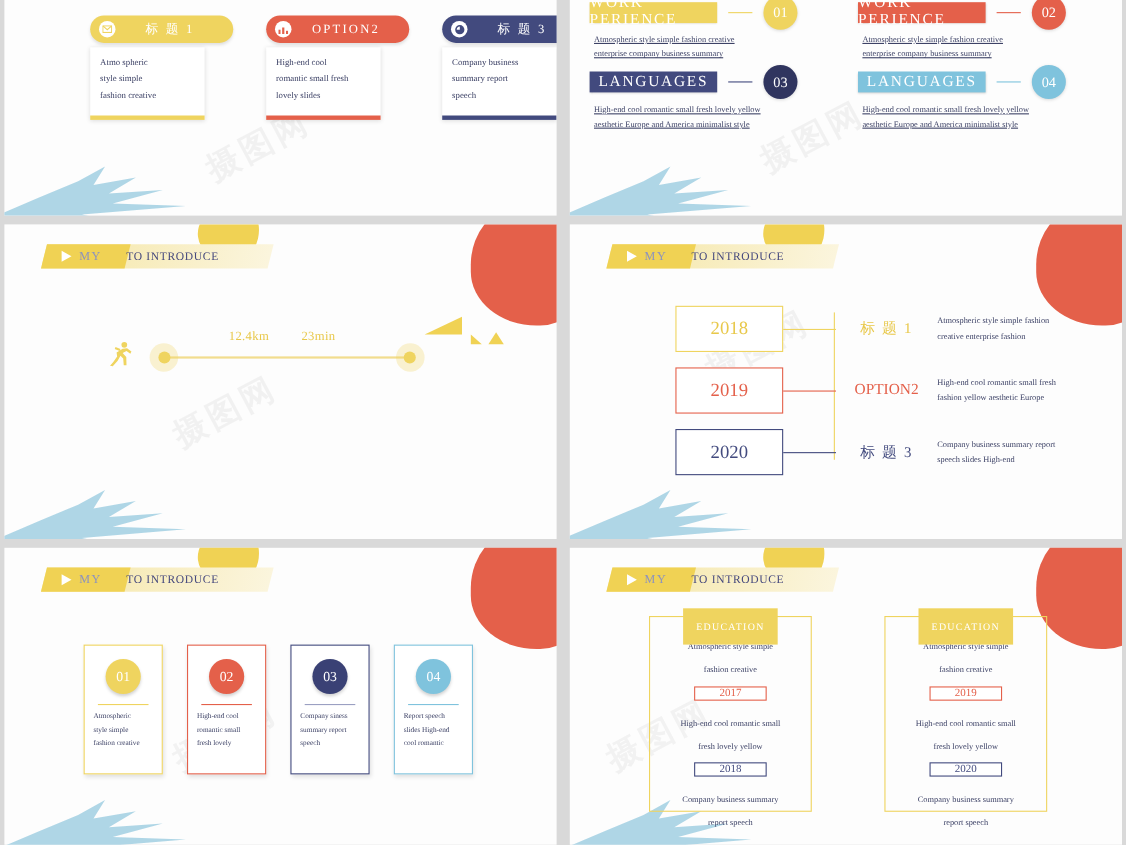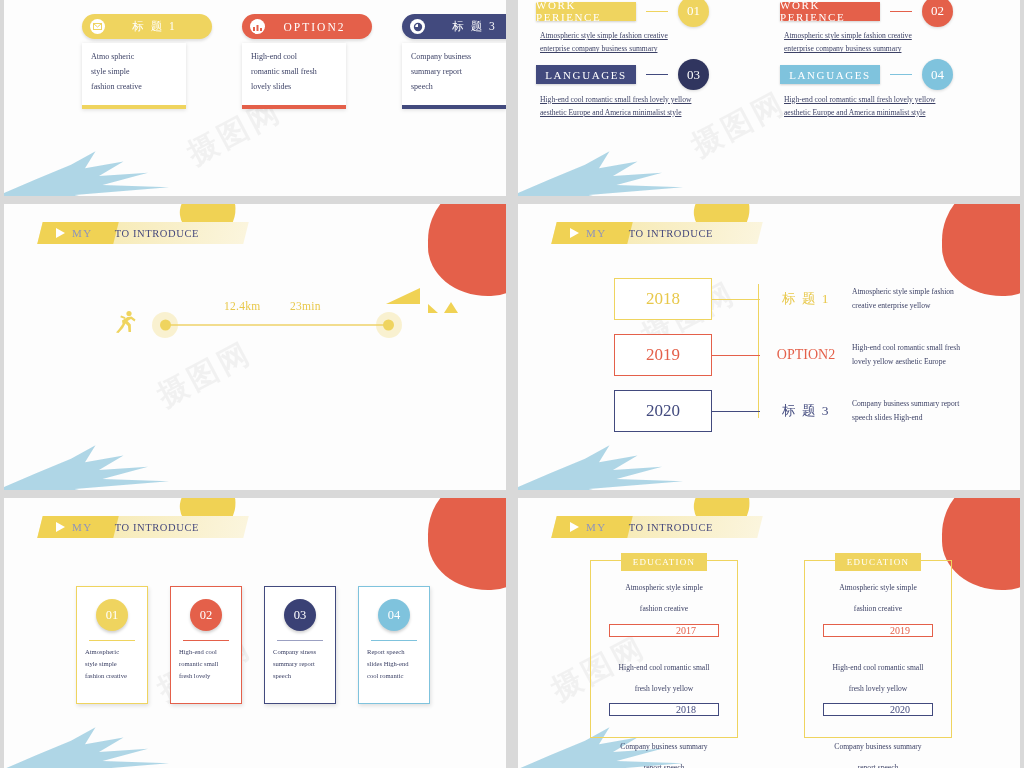--- a/index.html
+++ b/index.html
@@ -86,22 +86,22 @@
   .pill-bar{position:absolute;left:0;bottom:0;height:4px;width:100%;}
 
   
   .s2{position:absolute;left:18px;top:0;width:470px;}
   .s2row{display:flex;gap:18px;margin-bottom:8px;}
   .s2col{width:226px;}
   .s2tag{
     position:relative;display:flex;align-items:center;gap:10px;height:22px;
   }
   .s2label{
-    height:19px;flex:0 0 auto;width:100px;display:flex;align-items:center;justify-content:center;
-    color:#fff;font-size:11px;letter-spacing:1.6px;box-shadow:0 1px 2px rgba(0,0,0,.18);
+    height:19px;flex:0 0 auto;width:116px;display:flex;align-items:center;justify-content:center;
+    color:#fff;font-size:14px;letter-spacing:1.6px;box-shadow:0 1px 2px rgba(0,0,0,.18);
   }
   .s2line{height:1px;width:22px;}
   .s2num{
     width:31px;height:31px;border-radius:50%;display:flex;align-items:center;justify-content:center;
     color:#fff;font-size:13px;margin-top:0;box-shadow:0 1px 3px rgba(0,0,0,.15);
   }
   .s2text{margin:7px 0 0 4px;font-size:7.6px;color:#3d4266;line-height:1.75;text-decoration:underline;}
 
   
   .trk{position:absolute;display:flex;align-items:center;}
@@ -147,28 +147,28 @@
   .ncard p{margin:0 0 3px 0;font-size:6.6px;color:#3d4266;line-height:1.35;text-align:left;width:54px;}
 
   
   .edu-wrap{position:absolute;left:72px;top:62px;display:flex;gap:66px;}
   .edu{
     position:relative;width:148px;height:178px;border:1px solid #efd45f;
     display:flex;flex-direction:column;align-items:center;padding-top:16px;box-sizing:border-box;
   }
   .edu-tag{
     position:absolute;top:-8px;left:50%;transform:translateX(-50%);
-    width:86px;height:18px;background:#efd45f;color:#fff;font-size:9px;letter-spacing:1.2px;
+    width:86px;height:33px;background:#efd45f;color:#fff;font-size:9px;letter-spacing:1.2px;
     display:flex;align-items:center;justify-content:center;
   }
   .edu p{margin:4px;font-size:7.6px;color:#3d4266;line-height:1.75;text-align:center;}
   .edu-stem{width:1px;height:14px;margin:4px 0 0 0;}
   .edu-yr{
     width:64px;height:15px;border:1px solid;display:flex;align-items:center;justify-content:center;
-    font-size:10px;background:#fff;margin-bottom:20px;padding-left:44px;
+    font-size:10px;background:#fff;margin-bottom:10px;
   }
 </style>
 </head>
 <body>
 
 <div class="grid">
 
   <div class="slide">
     <div class="wm" style="left:180px;top:112px;">摄图网</div>
     <div class="blue-brush"></div>
@@ -302,21 +302,21 @@
     <div class="banner-inner">
       <span class="banner-play"></span>
       <span class="banner-my">MY</span>
       <span class="banner-sub">TO INTRODUCE</span>
     </div>
 
     <div class="tri" style="left:382px;top:84px;border-left:34px solid transparent;border-bottom:16px solid #f0d254;"></div>
     <div class="tri" style="left:424px;top:100px;border-right:10px solid transparent;border-bottom:9px solid #f0d254;"></div>
     <div class="tri" style="left:440px;top:98px;border-left:7px solid transparent;border-right:7px solid transparent;border-bottom:11px solid #f0d254;"></div>
 
-    <div class="trk" style="left:106px;top:105px;">
+    <div class="trk" style="left:90px;top:105px;">
       <div class="trk-icon" style="color:#efd45f;">
         <svg width="26" height="26" viewBox="0 0 26 26">
             <circle cx="17" cy="4.5" r="2.6" fill="#efd45f"></circle>
             <path d="M15.5 8 L10 11.5 L10.5 15 L7 20 L4 23.5 L6.5 24 L11 19 L13.5 14.5 L16 17 L16.5 23 L19 23 L18.8 15.5 L15.5 12 L19 10 L22.5 12.5 L23.5 10.5 L19.5 7.5 Z" fill="#efd45f"></path>
             <path d="M9 6.5 L13.5 8.2 L12.8 10 L8.3 8.3 Z" fill="#efd45f"></path>
           </svg>
       </div>
       <div class="trk-line" style="background:#f2dd8e;">
         <div class="trk-glow l" style="background:#efd45f;"></div>
         <div class="trk-glow r" style="background:#efd45f;"></div>
@@ -346,31 +346,31 @@
 
     <div class="tl">
       <div class="tl-axis"></div>
 
       <div class="tl-row">
         <div class="yrbox" style="border-color:#efd45f;color:#e8c84a;">2018</div>
         <div class="yr-conn" style="background:#efd45f;"></div>
         <div class="tl-title" style="color:#e8c84a;">标 题 1</div>
         <div class="tl-desc">
           <div>Atmospheric style simple fashion</div>
-          <div>creative enterprise yellow</div>
+          <div>creative enterprise fashion</div>
         </div>
       </div>
 
       <div class="tl-row">
         <div class="yrbox" style="border-color:#e4604a;color:#e4604a;">2019</div>
         <div class="yr-conn" style="background:#e4604a;"></div>
         <div class="tl-title" style="color:#e4604a;font-size:14px;letter-spacing:0;">OPTION2</div>
         <div class="tl-desc">
           <div>High-end cool romantic small fresh</div>
-          <div>lovely yellow aesthetic Europe</div>
+          <div>fashion yellow aesthetic Europe</div>
         </div>
       </div>
 
       <div class="tl-row">
         <div class="yrbox" style="border-color:#424a7e;color:#424a7e;">2020</div>
         <div class="yr-conn" style="background:#424a7e;"></div>
         <div class="tl-title" style="color:#424a7e;">标 题 3</div>
         <div class="tl-desc">
           <div>Company business summary report</div>
           <div>speech slides High-end</div>

